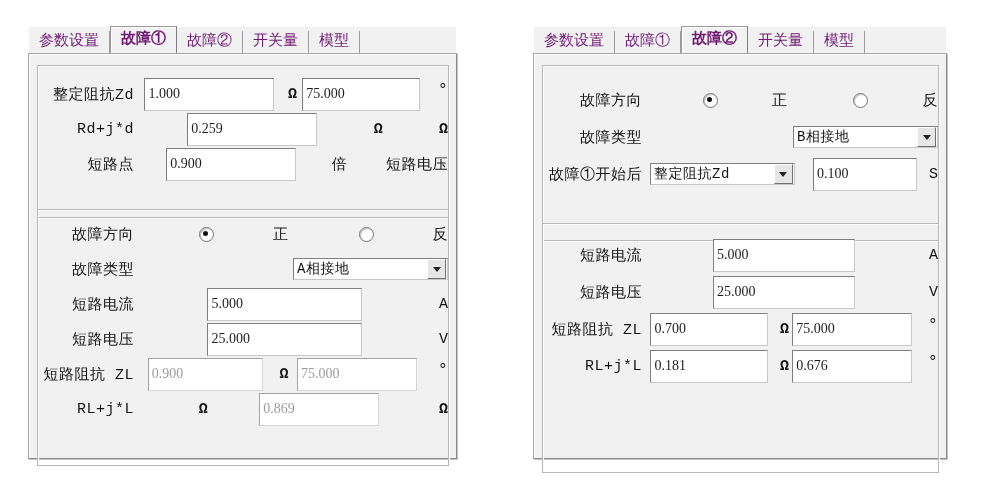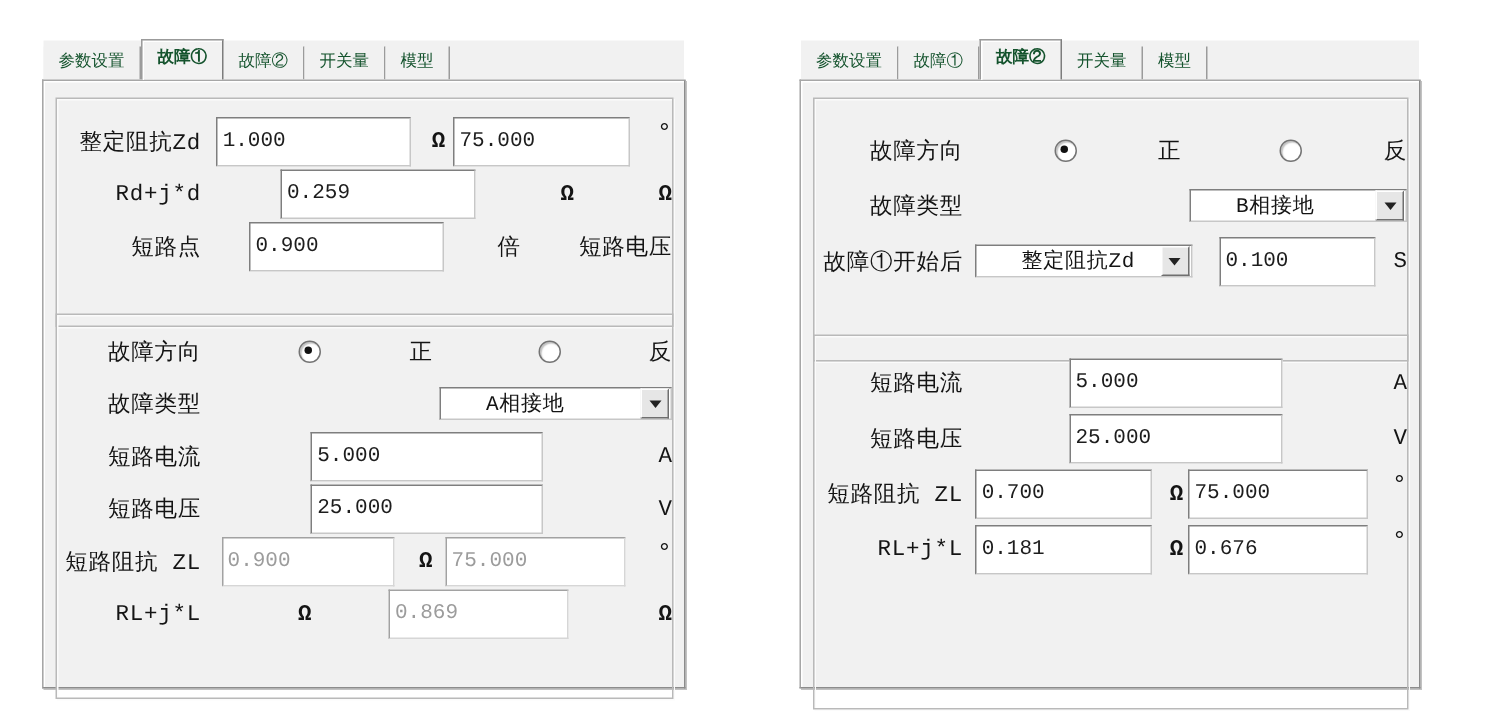--- a/index.html
+++ b/index.html
@@ -9,23 +9,23 @@
     color:#141414;
     -webkit-font-smoothing:antialiased;
   }
   .canvas{position:relative;width:1002px;height:482px;background:#ffffff;overflow:hidden;}
 
   
   .panel{position:absolute;}
   .tabstrip{position:absolute;top:2px;left:1px;right:1px;height:26px;display:flex;align-items:flex-end;background:#f1f1f1;}
   .tab{
     height:22px;line-height:22px;padding:0 10px;margin-top:3px;
-    font-size:11px;white-space:nowrap;
+    font-size:15px;white-space:nowrap;
     border-right:1px solid #9b9b9b;
-    background:#f1f1f1;color:#14532d;cursor:default;
+    background:#f1f1f1;color:#701a75;cursor:default;
   }
   .tab.selected{
     height:26px;line-height:25px;margin-top:0;
     font-weight:bold;
     background:#f2f2f2;
     border:1px solid #9b9b9b;border-right-color:#7d7d7d;border-bottom:none;
     box-shadow:inset 1px 1px 0 #ffffff;
     position:relative;z-index:3;
   }
   .tab-filler{flex:1;}
@@ -46,41 +46,41 @@
   .row{display:flex;align-items:center;height:22px;margin-bottom:13px;justify-content:space-between;}
   .p2 .ga .row{margin-bottom:15px;}
   .p2 .gb .row{margin-bottom:15px;}
   .lbl{font-size:15px;text-align:right;white-space:nowrap;flex:none;letter-spacing:0.5px;}
   .p1 .lbl{width:96px;margin-right:5px;}
   .p2 .lbl{width:99px;margin-right:5px;}
   .field{
     box-sizing:border-box;height:33px;flex:none;
     background:#ffffff;color:#1d1d1d;
     border:1px solid #7e7e7e;border-bottom-color:#c7c7c7;border-right-color:#c7c7c7;
-    font-family:Liberation Mono, monospace;font-size:14px;
+    font-family:Liberation Serif, serif;font-size:14px;
     padding:0 3px;outline:none;
   }
   .field.dis{color:#9c9c9c;border-color:#a2a2a2;border-bottom-color:#d6d6d6;border-right-color:#d6d6d6;}
   .w130{width:130px;} .w118{width:118px;} .w155{width:155px;} .w115{width:115px;}
   .w120{width:120px;} .w145{width:145px;} .w104{width:104px;} .w142{width:142px;}
   .u{flex:none;font-size:15px;margin-left:8px;white-space:nowrap;}
   .u.ohm{font-weight:bold;font-size:15px;}
   .deg{flex:none;font-size:17px;line-height:10px;align-self:flex-start;margin-top:2px;margin-left:12px;}
   .suffix{flex:none;font-size:15px;margin-left:12px;letter-spacing:0.5px;}
   .time-gap{margin-left:15px;}
   .s-unit{margin-left:9px;}
 
   
   .combo{
     box-sizing:border-box;height:22px;flex:none;display:flex;align-items:center;
     background:#ffffff;
     border:1px solid #7e7e7e;border-bottom-color:#c7c7c7;border-right-color:#c7c7c7;
     cursor:default;
   }
-  .combo-text{flex:1;font-size:14px;padding:17px 3px;white-space:nowrap;overflow:hidden;letter-spacing:0.5px;margin-left:27px;}
+  .combo-text{flex:1;font-size:14px;padding:17px 3px;white-space:nowrap;overflow:hidden;letter-spacing:0.5px;}
   .combo-btn{
     flex:none;width:17px;height:18px;margin-right:1px;
     background:#e6e6e6;
     border:1px solid;border-color:#ffffff #6f6f6f #6f6f6f #ffffff;
     display:flex;align-items:center;justify-content:center;
   }
   .arrow-down{
     width:0;height:0;border-left:4px solid transparent;border-right:4px solid transparent;
     border-top:5px solid #222222;
   }

